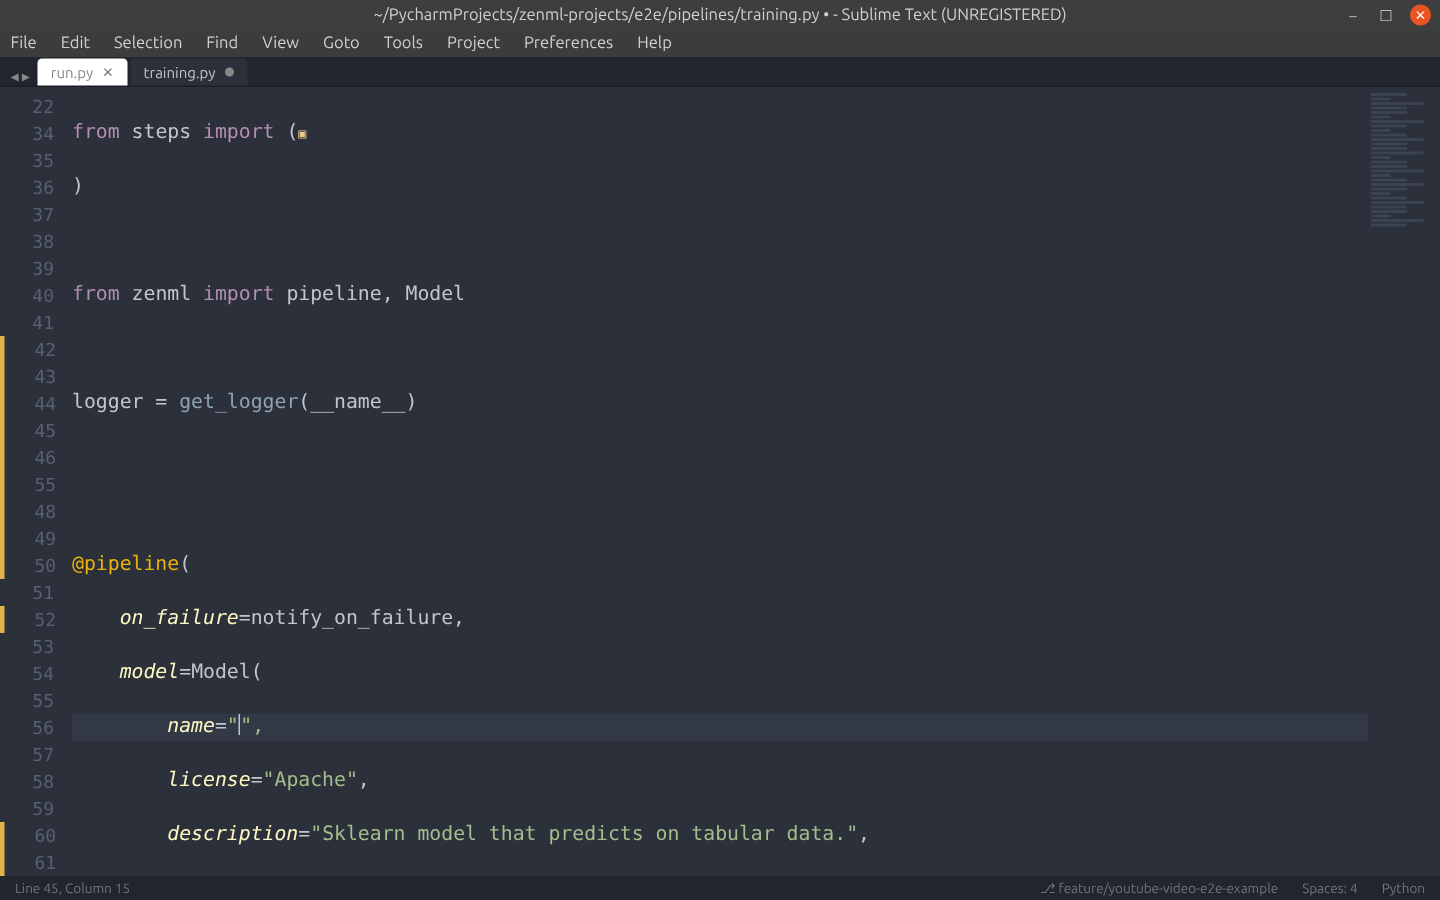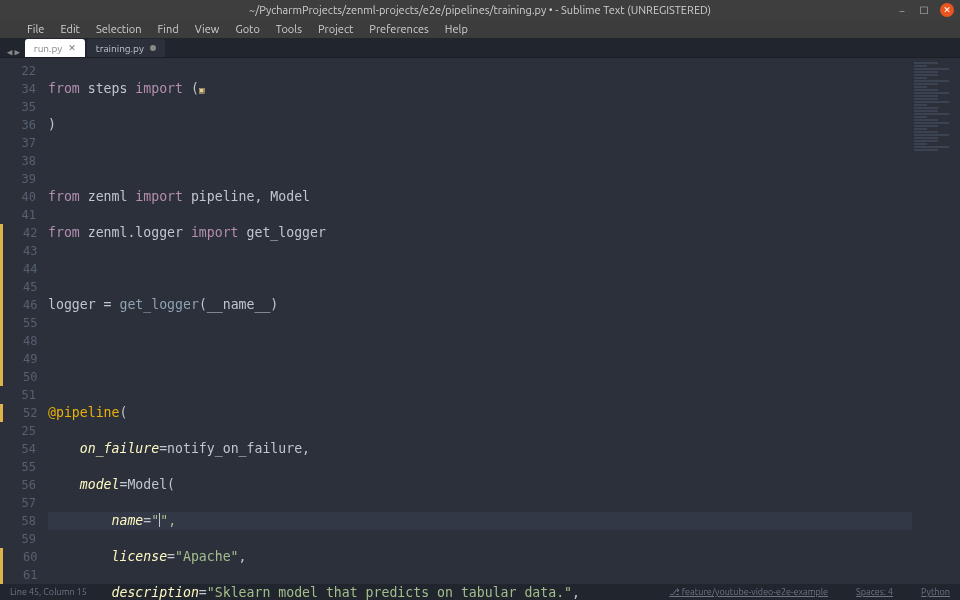--- a/index.html
+++ b/index.html
@@ -30,21 +30,21 @@
   align-items: center;
 }
 .win-btn { width: 12px; height: 12px; display: inline-flex; align-items:center; justify-content:center; font-size:10px; color:#bbb; }
 .win-close { width:14px; height:14px; border-radius:50%; background:#e95420; color:#fff; font-size:9px; display:inline-flex; align-items:center; justify-content:center; }
 
 .menubar {
   height: 18px;
   background: #3c3c3c;
   display: flex;
   align-items: center;
-  padding: 0 20px;
+  padding: 0 0;
   gap: 2px;
   font-family: Ubuntu, "Segoe UI", sans-serif;
   font-size: 11px;
   color: #d0d0d0;
 }
 .menubar .mitem { padding: 2px 7px; }
 
 .tabstrip {
   height: 20px;
   background: #21252e;
@@ -140,21 +140,21 @@
   height:16px;
   background:#21252e;
   color:#6d7584;
   font-family: Ubuntu,"Segoe UI",sans-serif;
   font-size:9px;
   display:flex;
   align-items:center;
   justify-content:space-between;
   padding:0 10px;
 }
-.statusbar .right { display:flex; gap:28px;text-decoration:underline; }
+.statusbar .right { display:flex; gap:16px; }
 .fold-icon { color:#ebcb8b; font-size:9px; }
 </style>
 </head>
 <body>
 
 <div class="titlebar">
   <span>~/PycharmProjects/zenml-projects/e2e/pipelines/training.py • - Sublime Text (UNREGISTERED)</span>
   <div class="window-controls">
     <span class="win-btn">–</span>
     <span class="win-btn">☐</span>
@@ -205,37 +205,36 @@
     <div class="mod">43</div>
     <div class="mod">44</div>
     <div class="mod">45</div>
     <div class="mod">46</div>
     <div class="mod">55</div>
     <div class="mod">48</div>
     <div class="mod">49</div>
     <div class="mod">50</div>
     <div>51</div>
     <div class="mod">52</div>
-    <div>25</div>
+    <div>53</div>
     <div>54</div>
     <div>55</div>
     <div>56</div>
     <div>57</div>
     <div>58</div>
     <div>59</div>
     <div class="mod">60</div>
     <div class="mod">61</div>
   </div>
 
   <div class="code">
 <div class="code-line"><span class="kw">from</span><span> steps </span><span class="kw">import</span><span> (</span><span class="fold-icon">▣</span></div>
 <div class="code-line"><span>)</span></div>
 <div class="code-line"></div>
 <div class="code-line"><span class="kw">from</span><span> zenml </span><span class="kw">import</span><span> pipeline, Model</span></div>
-<div class="code-line"><span class="kw">from</span><span> zenml.logger </span><span class="kw">import</span><span> get_logger</span></div>
 <div class="code-line"></div>
 <div class="code-line"><span>logger </span><span class="op">=</span><span class="fn"> get_logger</span><span>(__name__)</span></div>
 <div class="code-line"></div>
 <div class="code-line"></div>
 <div class="code-line"><span class="dec">@pipeline</span><span>(</span></div>
 <div class="code-line"><span class="param">    on_failure</span><span class="op">=</span><span>notify_on_failure,</span></div>
 <div class="code-line"><span class="param">    model</span><span class="op">=</span><span>Model(</span></div>
 <div class="code-line hl"><span class="param">        name</span><span class="op">=</span><span class="str">"</span><span class="cursor"></span><span class="str">",</span></div>
 <div class="code-line"><span class="param">        license</span><span class="op">=</span><span class="str">"Apache"</span><span>,</span></div>
 <div class="code-line"><span class="param">        description</span><span class="op">=</span><span class="str">"Sklearn model that predicts on tabular data."</span><span>,</span></div>

